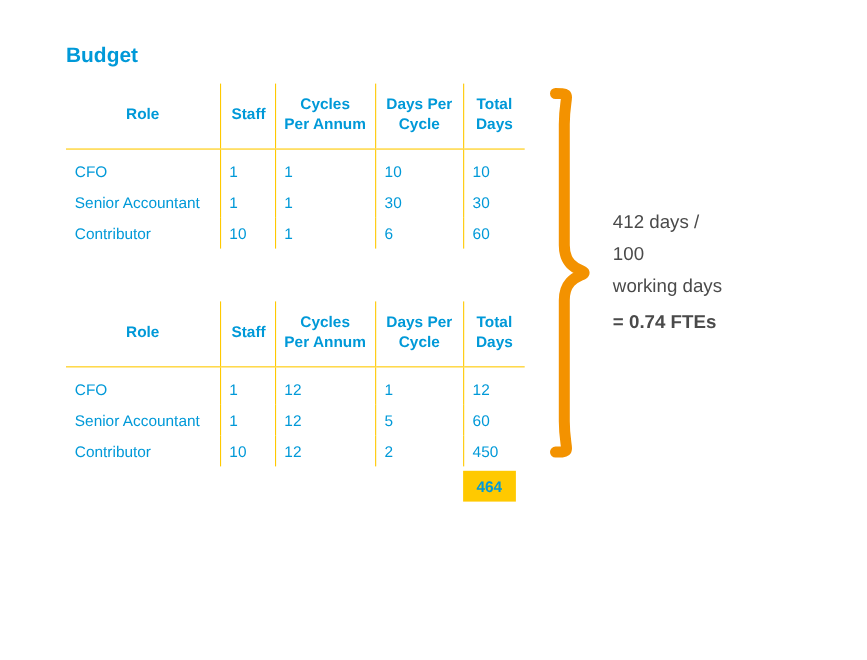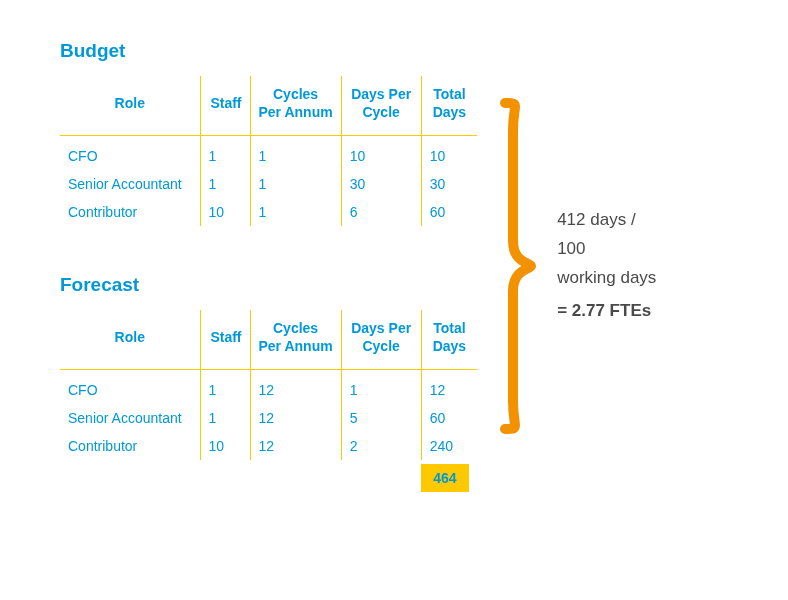--- a/index.html
+++ b/index.html
@@ -134,21 +134,20 @@
             <td>10</td>
             <td>1</td>
             <td>6</td>
             <td>60</td>
           </tr>
         </tbody>
       </table>
     </div>
 
     <div>
-      <h2 class="section-title">Forecast</h2>
       <table>
         <thead>
           <tr>
             <th>Role</th>
             <th>Staff</th>
             <th>Cycles<br>Per Annum</th>
             <th>Days Per<br>Cycle</th>
             <th>Total<br>Days</th>
           </tr>
         </thead>
@@ -165,21 +164,21 @@
             <td>1</td>
             <td>12</td>
             <td>5</td>
             <td>60</td>
           </tr>
           <tr>
             <td>Contributor</td>
             <td>10</td>
             <td>12</td>
             <td>2</td>
-            <td>240</td>
+            <td>450</td>
           </tr>
           <tr class="total-row">
             <td></td>
               <td></td>
               <td></td>
               <td></td>
             <td><span class="total-cell">464</span></td>
           </tr>
         </tbody>
       </table>
@@ -196,16 +195,16 @@
                C 34 178, 16 178, 16 200
                L 16 310
                C 16 338, 24 338, 8 338" fill="none" stroke="#f39200" stroke-width="10" stroke-linecap="round"></path>
     </svg>
   </div>
 
   <div class="summary-col">
     <span>412 days /</span><br>
     <span>100</span><br>
     <span>working days</span>
-    <span class="fte">= 2.77 FTEs</span>
+    <span class="fte">= 0.74 FTEs</span>
   </div>
 
 </div>
 
 </body></html>

